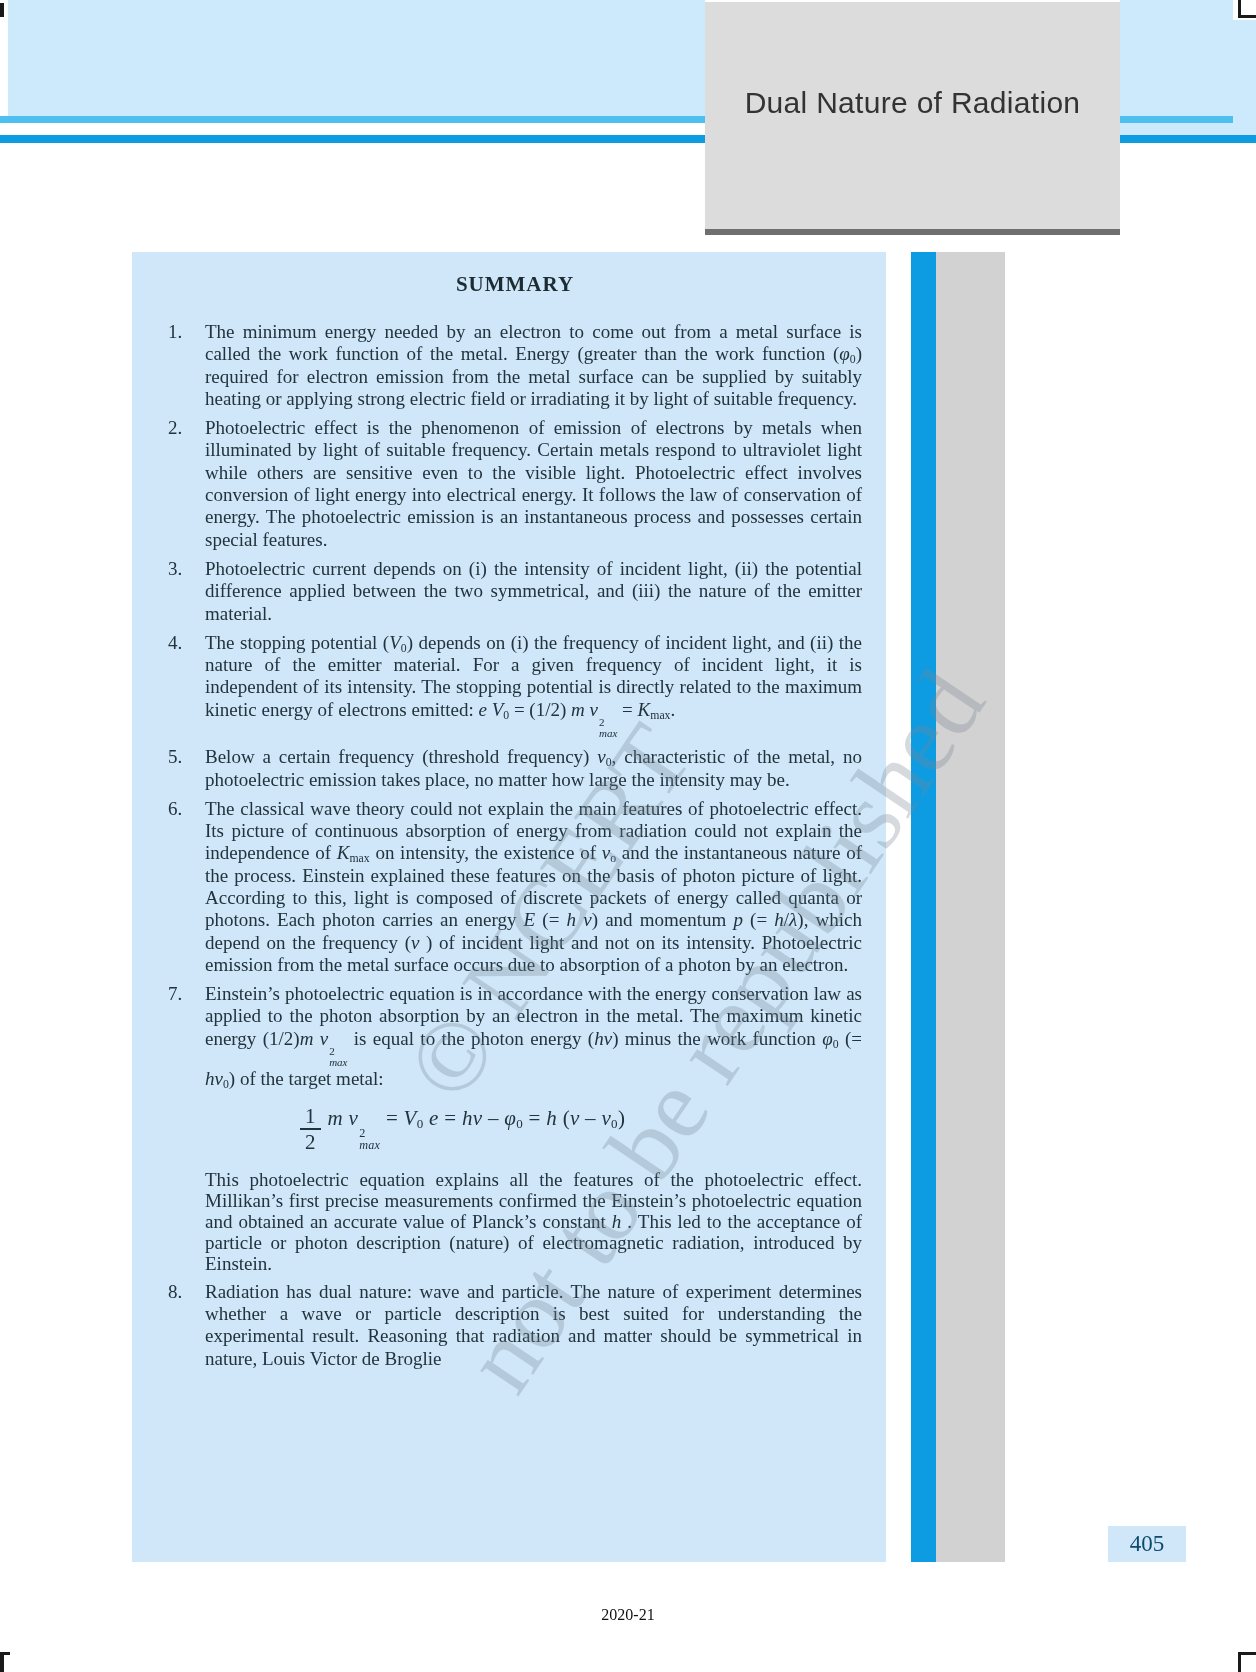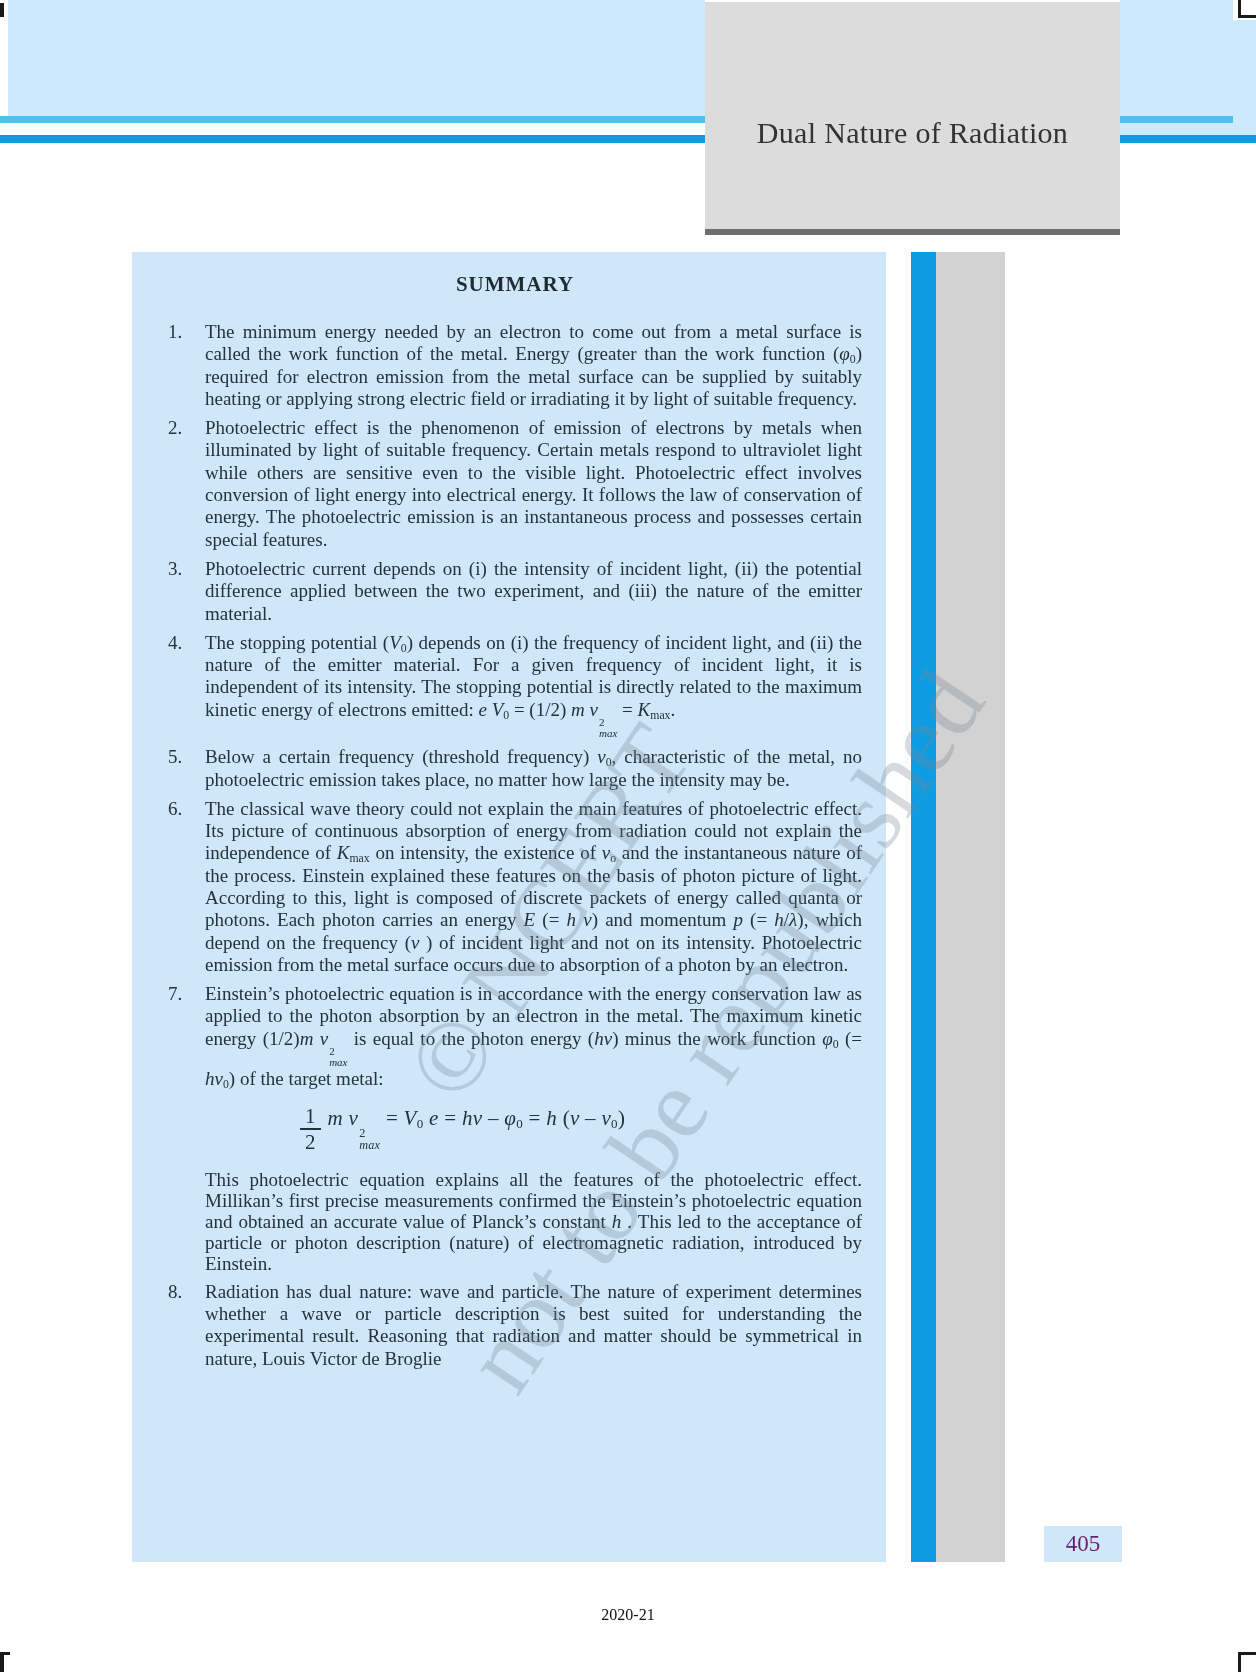--- a/index.html
+++ b/index.html
@@ -9,21 +9,21 @@
   
   .band-left{position:absolute;left:8px;top:0;width:697px;height:116px;background:#cdeafc;z-index:1;}
   .band-right{position:absolute;left:1120px;top:0;width:136px;height:135px;background:#cdeafc;z-index:1;}
   .sky-stripe{position:absolute;left:0;top:116px;width:1233px;height:7px;background:#4dc0ef;z-index:2;}
   .dark-stripe{position:absolute;left:0;top:135px;width:1256px;height:8px;background:#0d9ce2;z-index:2;}
   .corner-notch{position:absolute;left:1233px;top:0;width:23px;height:20px;background:#ffffff;z-index:2;}
 
   
   .title-box{position:absolute;left:705px;top:2px;width:415px;height:233px;background:#dcdcdc;
              border-bottom:6px solid #6f6f6f;box-sizing:border-box;z-index:3;}
-  .title-text{margin-top:112px;text-align:center;font-family:Liberation Serif, serif;
+  .title-text{margin-top:82px;text-align:center;font-family:Liberation Sans, sans-serif;
               font-size:30px;line-height:38px;color:#333333;letter-spacing:0.3px;}
 
   
   .mark{position:absolute;background:#1a1a1a;z-index:4;}
   .tl-v{left:0;top:3px;width:4px;height:14px;}
   .tr-v{left:1238px;top:0;width:3px;height:18px;}
   .tr-h{left:1238px;top:15px;width:18px;height:3px;}
   .bl-v{left:0;top:1652px;width:4px;height:20px;}
   .bl-h{left:0;top:1652px;width:10px;height:3px;}
   .br-v{left:1238px;top:1652px;width:3px;height:20px;}
@@ -48,22 +48,22 @@
   .frac{display:inline-block;text-align:center;margin-right:7px;}
   .frac .fr-n{display:block;padding:0 5px 1px 5px;border-bottom:2px solid #23333d;line-height:1.05;}
   .frac .fr-d{display:block;padding-top:1px;line-height:1.05;}
   .eq-body{white-space:nowrap;letter-spacing:0.3px;}
 
   
   .blue-bar{position:absolute;left:911px;top:252px;width:25px;height:1310px;background:#0d9ce2;z-index:2;}
   .gray-bar{position:absolute;left:936px;top:252px;width:69px;height:1310px;background:#d2d2d2;z-index:2;}
 
   
-  .page-badge{position:absolute;left:1044px;top:1526px;width:78px;height:36px;background:#cfe7f8;
-              display:flex;align-items:center;justify-content:center;font-size:23px;color:#701a75;z-index:2;}
+  .page-badge{position:absolute;left:1108px;top:1526px;width:78px;height:36px;background:#cfe7f8;
+              display:flex;align-items:center;justify-content:center;font-size:23px;color:#0c4a6e;z-index:2;}
   .footer{position:absolute;left:0;right:0;top:1606px;text-align:center;
           font-family:Liberation Serif, serif;font-size:16px;color:#111111;z-index:2;}
 
   
   .watermark{position:absolute;left:637px;top:972px;transform:translate(-50%,-50%) rotate(-56deg);
              text-align:center;line-height:212px;font-size:100px;color:rgba(118,133,146,0.30);
              font-family:"Liberation Serif",serif;white-space:nowrap;z-index:9;pointer-events:none;}
 </style>
 </head>
 <body>
@@ -96,21 +96,21 @@
     <div class="item">
       <div class="n">1.</div>
       <div class="t">The minimum energy needed by an electron to come out from a metal surface is called the work function of the metal. Energy (greater than the work function (<i>φ</i><sub>0</sub>) required for electron emission from the metal surface can be supplied by suitably heating or applying strong electric field or irradiating it by light of suitable frequency.</div>
     </div>
     <div class="item">
       <div class="n">2.</div>
       <div class="t">Photoelectric effect is the phenomenon of emission of electrons by metals when illuminated by light of suitable frequency. Certain metals respond to ultraviolet light while others are sensitive even to the visible light. Photoelectric effect involves conversion of light energy into electrical energy. It follows the law of conservation of energy. The photoelectric emission is an instantaneous process and possesses certain special features.</div>
     </div>
     <div class="item">
       <div class="n">3.</div>
-      <div class="t">Photoelectric current depends on (i) the intensity of incident light, (ii) the potential difference applied between the two experiment, and (iii) the nature of the emitter material.</div>
+      <div class="t">Photoelectric current depends on (i) the intensity of incident light, (ii) the potential difference applied between the two symmetrical, and (iii) the nature of the emitter material.</div>
     </div>
     <div class="item">
       <div class="n">4.</div>
       <div class="t">The stopping potential (<i>V</i><sub>0</sub>) depends on (i) the frequency of incident light, and (ii) the nature of the emitter material. For a given frequency of incident light, it is independent of its intensity. The stopping potential is directly related to the maximum kinetic energy of electrons emitted: <i>e V</i><sub>0</sub> = (1/2) <i>m v</i><span class="ss">
             <span class="ss-t">2</span>
             <span class="ss-b">max</span>
           </span> = <i>K</i><sub>max</sub>.</div>
     </div>
     <div class="item">
       <div class="n">5.</div>

